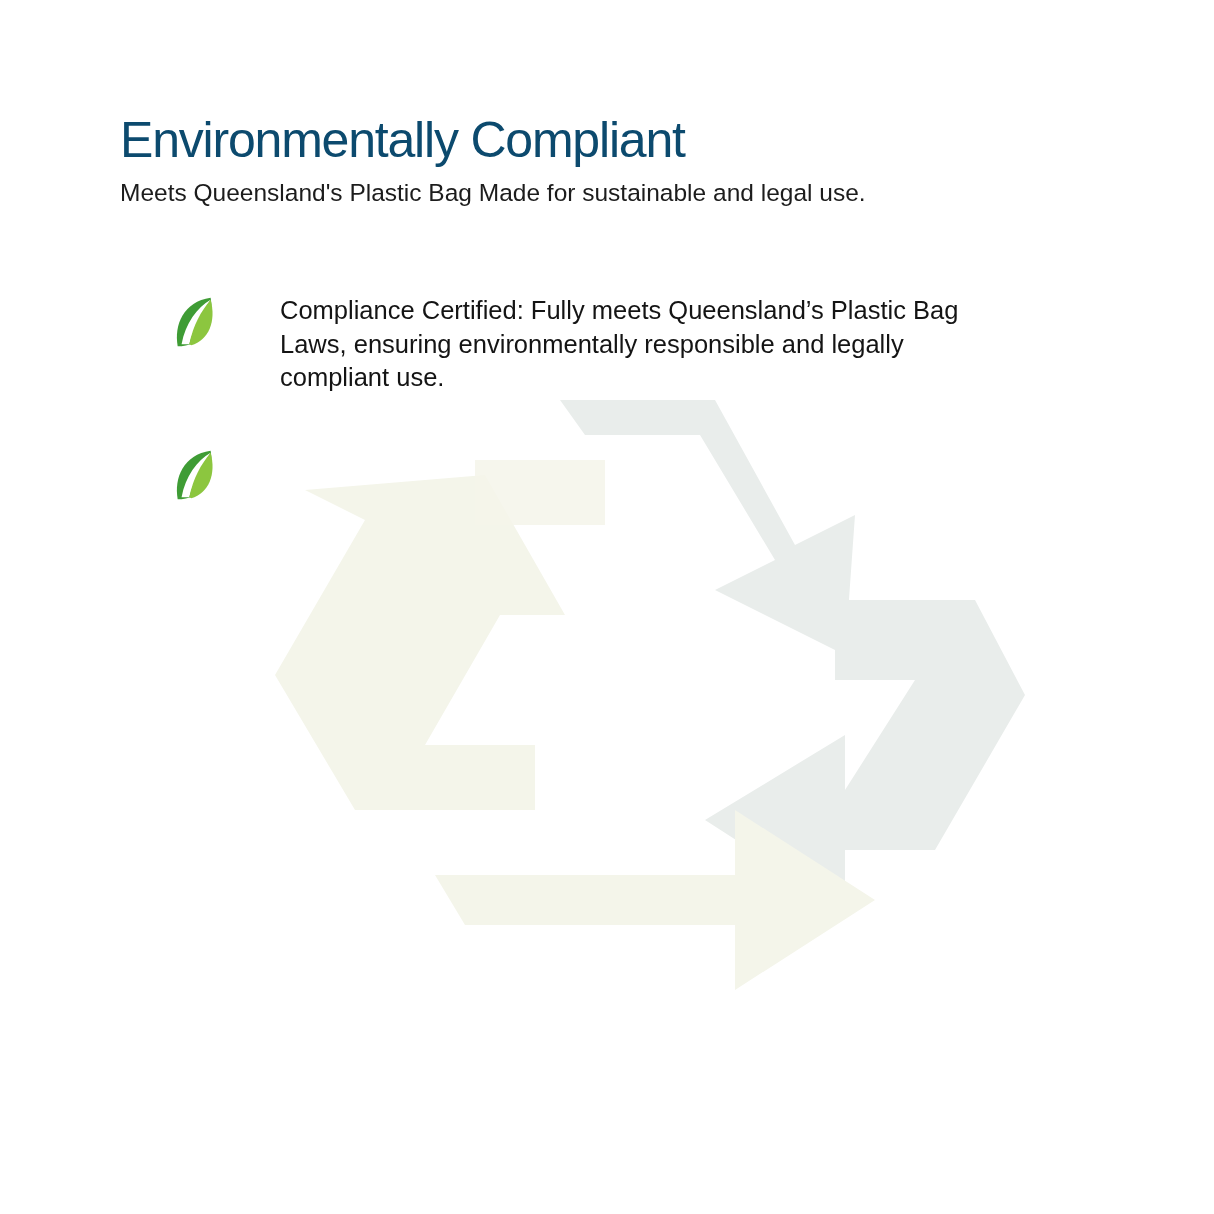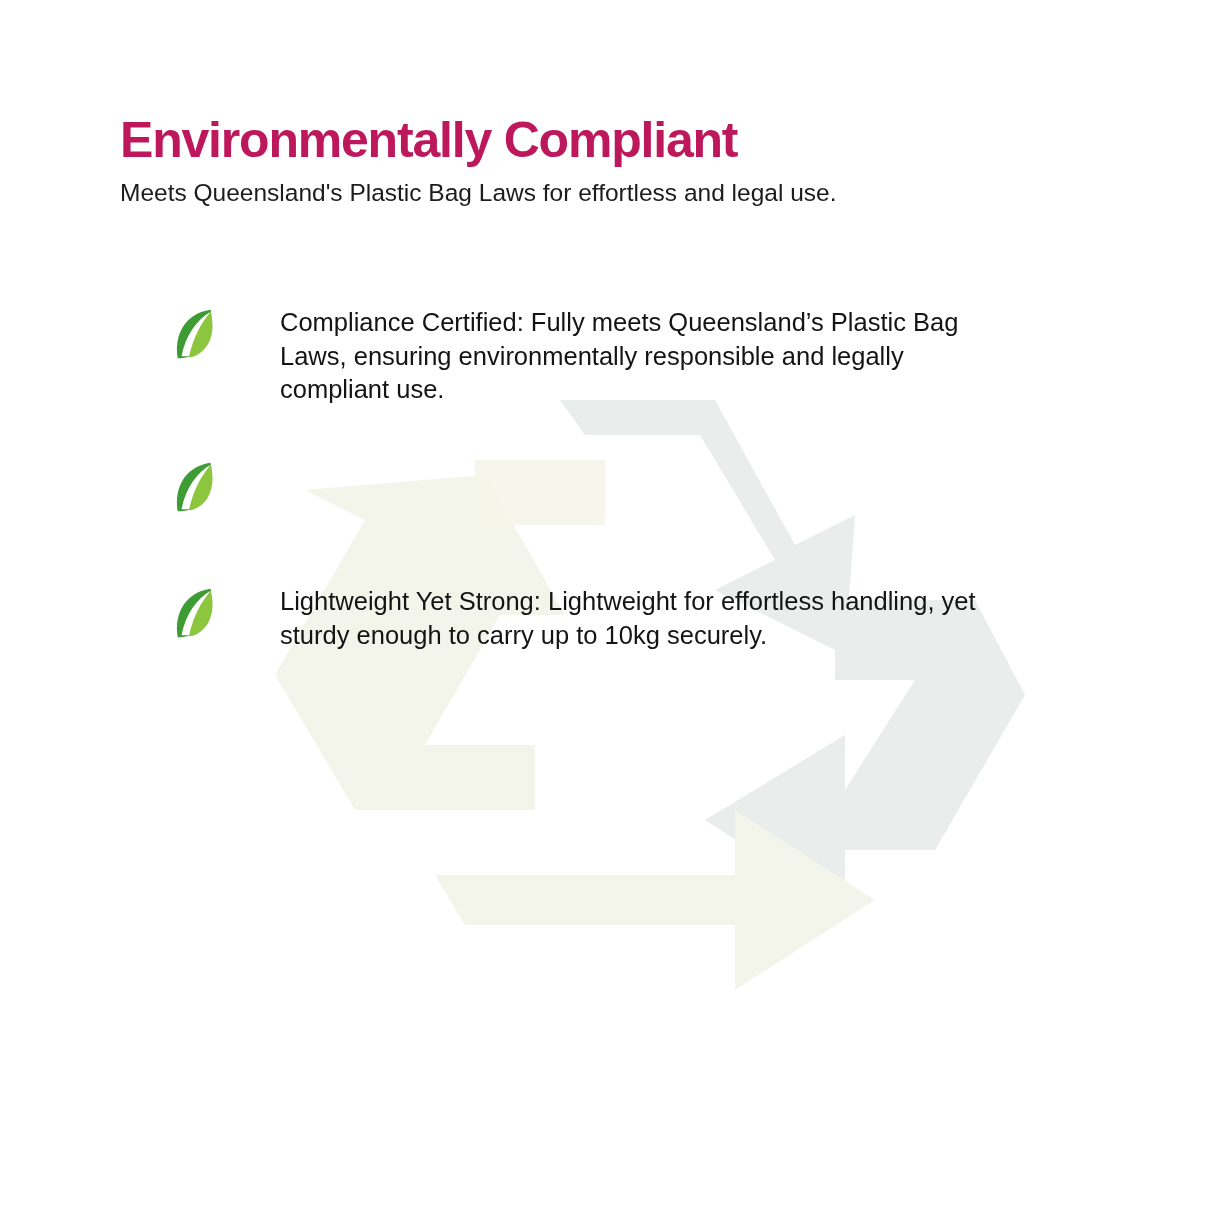--- a/index.html
+++ b/index.html
@@ -36,37 +36,37 @@
     z-index: 2;
   }
   .header {
     position: absolute;
     left: 120px;
     top: 112px;
     width: 1010px;
   }
   .title {
     font-size: 50px;
-    font-weight: 700;
+    font-weight: 400;
     letter-spacing: -1.2px;
     line-height: 1.12;
-    color: #be185d;
+    color: #0c4a6e;
     margin: 0;
   }
   .subtitle {
     font-size: 24.5px;
     font-weight: 400;
     color: #1c1c1c;
     margin: 9px 0 0 0;
     line-height: 1.3;
   }
   .features {
     position: absolute;
     left: 168px;
-    top: 302px;
+    top: 290px;
     width: 900px;
   }
   .feature {
     position: relative;
     display: flex;
     align-items: flex-start;
     margin-bottom: 38px;
   }
   .feature-icon {
     flex: 0 0 auto;
@@ -102,21 +102,21 @@
 
     <path d="M220 480 L520 480 L520 415 L660 505 L520 595 L520 530 L250 530 Z" fill="#f4f5ea" transform="translate(40,30)"></path>
 
     <path d="M300 95 L430 95 L430 160 L300 160 Z" fill="#f4f5ea" opacity="0.85"></path>
   </svg>
 
   <div class="content">
 
     <div class="header">
       <h1 class="title">Environmentally Compliant</h1>
-      <p class="subtitle">Meets Queensland's Plastic Bag Laws for effortless and legal use.</p>
+      <p class="subtitle">Meets Queensland's Plastic Bag Made for sustainable and legal use.</p>
     </div>
 
     <div class="features">
 
       <div class="feature f1">
         <svg class="feature-icon" viewBox="0 0 64 64" aria-hidden="true">
           <path d="M10 56 C6 34 16 10 44 6 C48 30 38 54 14 56 Z" fill="#3f9c35"></path>
           <path d="M14 54 C18 32 30 16 44 8 C34 24 26 38 22 54 Z" fill="#ffffff"></path>
           <path d="M22 54 C26 34 34 20 44 8 C50 30 42 50 24 55 Z" fill="#8cc63f"></path>
         </svg>
@@ -124,26 +124,18 @@
       </div>
 
       <div class="feature f2">
         <svg class="feature-icon" viewBox="0 0 64 64" aria-hidden="true">
           <path d="M10 56 C6 34 16 10 44 6 C48 30 38 54 14 56 Z" fill="#3f9c35"></path>
           <path d="M14 54 C18 32 30 16 44 8 C34 24 26 38 22 54 Z" fill="#ffffff"></path>
           <path d="M22 54 C26 34 34 20 44 8 C50 30 42 50 24 55 Z" fill="#8cc63f"></path>
         </svg>
       </div>
 
-      <div class="feature f3">
-        <svg class="feature-icon" viewBox="0 0 64 64" aria-hidden="true">
-          <path d="M10 56 C6 34 16 10 44 6 C48 30 38 54 14 56 Z" fill="#3f9c35"></path>
-          <path d="M14 54 C18 32 30 16 44 8 C34 24 26 38 22 54 Z" fill="#ffffff"></path>
-          <path d="M22 54 C26 34 34 20 44 8 C50 30 42 50 24 55 Z" fill="#8cc63f"></path>
-        </svg>
-        <div class="feature-text">Lightweight Yet Strong: Lightweight for effortless handling, yet sturdy enough to carry up to 10kg securely.</div>
-      </div>
 
 
     </div>
 
   </div>
 </div>
 
 </body></html>

